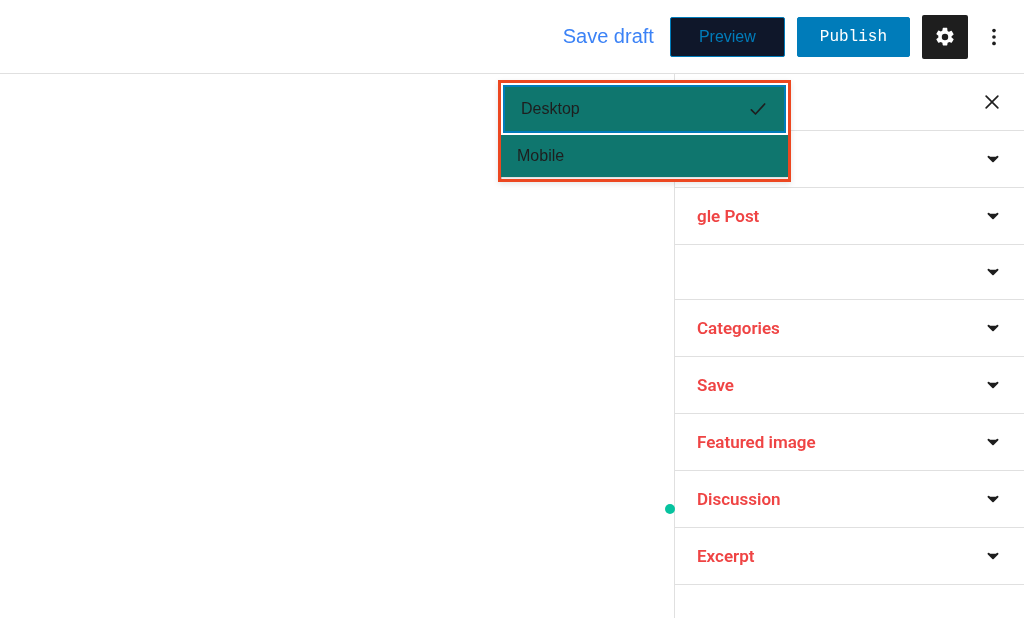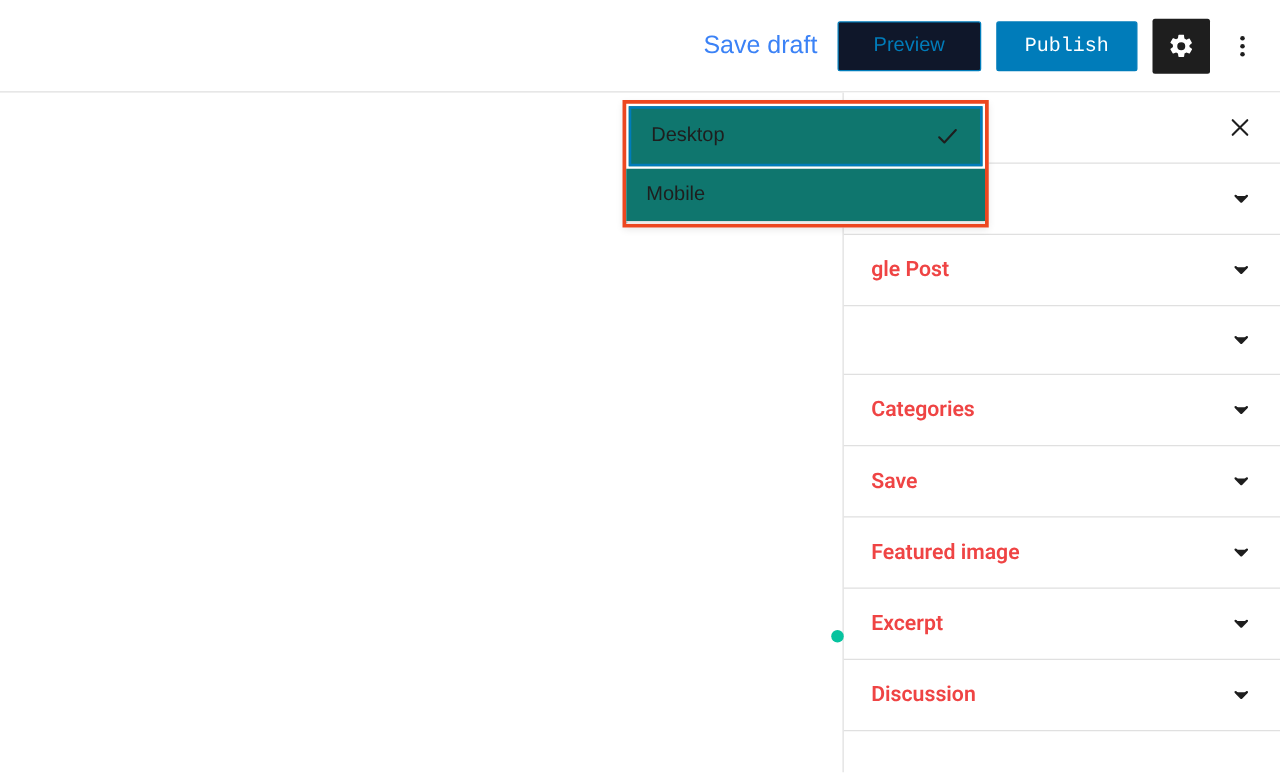--- a/index.html
+++ b/index.html
@@ -224,27 +224,27 @@
         <polyline points="6 9 12 15 18 9"></polyline>
       </svg>
   </div>
   <div class="sidebar-row">
     <span class="sidebar-row-title">Featured image</span>
     <svg width="18" height="18" viewBox="0 0 24 24" fill="none" stroke-width="2.5" stroke-linecap="round" stroke-linejoin="round">
         <polyline points="6 9 12 15 18 9"></polyline>
       </svg>
   </div>
   <div class="sidebar-row">
+    <span class="sidebar-row-title">Discussion</span>
+    <svg width="18" height="18" viewBox="0 0 24 24" fill="none" stroke-width="2.5" stroke-linecap="round" stroke-linejoin="round">
+        <polyline points="6 9 12 15 18 9"></polyline>
+      </svg>
+  </div>
+  <div class="sidebar-row">
     <span class="sidebar-row-title">Excerpt</span>
-    <svg width="18" height="18" viewBox="0 0 24 24" fill="none" stroke-width="2.5" stroke-linecap="round" stroke-linejoin="round">
-        <polyline points="6 9 12 15 18 9"></polyline>
-      </svg>
-  </div>
-  <div class="sidebar-row">
-    <span class="sidebar-row-title">Discussion</span>
     <svg width="18" height="18" viewBox="0 0 24 24" fill="none" stroke-width="2.5" stroke-linecap="round" stroke-linejoin="round">
         <polyline points="6 9 12 15 18 9"></polyline>
       </svg>
   </div>
 </div>
 
 <div class="preview-dropdown">
   <button class="dropdown-item selected">
     <span>Desktop</span>
     <svg width="20" height="20" viewBox="0 0 24 24" stroke-width="2" stroke-linecap="round" stroke-linejoin="round">

